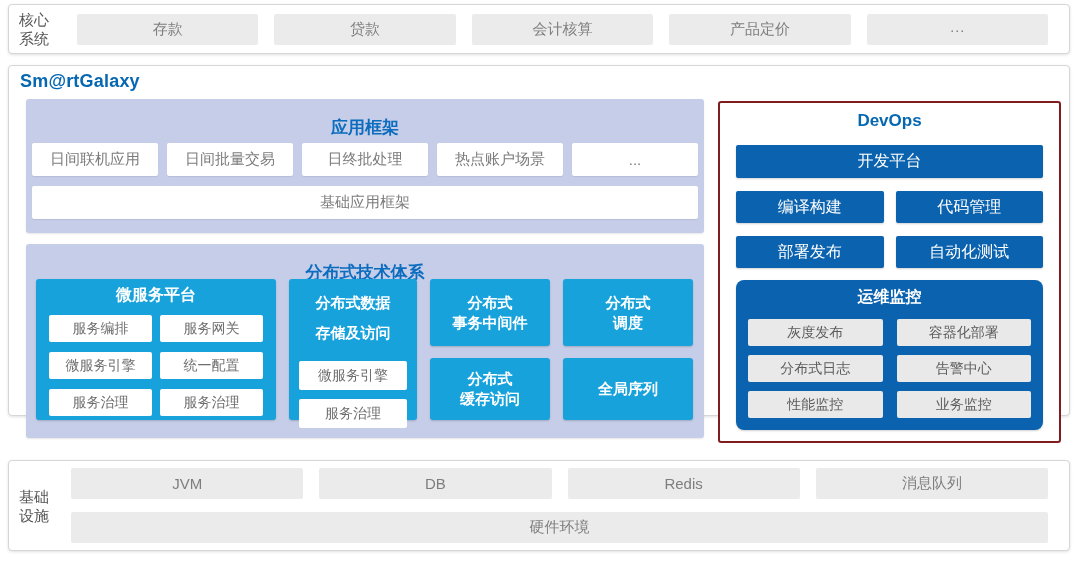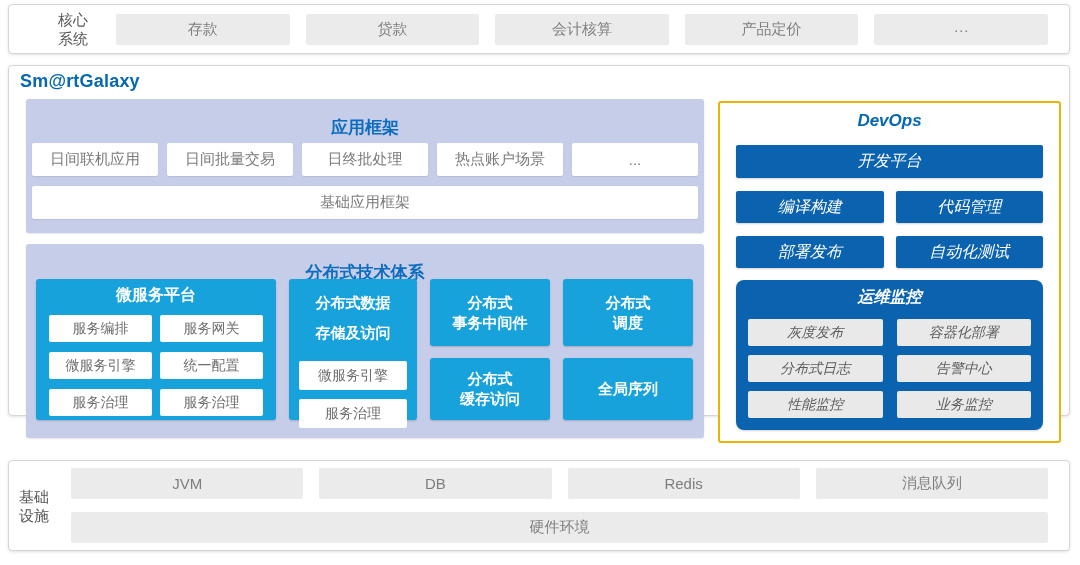--- a/index.html
+++ b/index.html
@@ -9,21 +9,21 @@
     width:1080px; height:565px; position:relative; overflow:hidden;
   }
   .stage { position:relative; width:1080px; height:565px; background:#fff; }
 
   
   .panel {
     position:absolute; background:#fff;
     border:1px solid #d6d6d6; border-radius:4px;
     box-shadow:0 1px 3px rgba(0,0,0,.12);
   }
-  .panel-top    { left:8px; top:4px;   width:1062px; height:50px; display:flex; align-items:center;padding-left:39px; }
+  .panel-top    { left:8px; top:4px;   width:1062px; height:50px; display:flex; align-items:center; }
   .panel-main   { left:8px; top:65px;  width:1062px; height:351px; }
   .panel-bottom { left:8px; top:460px; width:1062px; height:91px; display:flex; align-items:center; }
 
   .side-label {
     width:34px; margin-left:10px; flex:none;
     font-size:15px; line-height:19px; color:#555;
     word-break:break-all; text-align:left;
   }
 
   .gray-row { flex:1; display:flex; gap:16px; margin-left:24px; margin-right:21px; }
@@ -100,21 +100,21 @@
     display:flex; align-items:center; justify-content:center;
     text-align:center; color:#fff; font-weight:bold;
     font-size:15px; line-height:20px; white-space:pre-line;
   }
   .cyan-box.b1 { height:67px; }
   .cyan-box.b2 { flex:1; }
 
   
   .devops {
     position:absolute; left:709px; top:35px; width:343px; height:342px;
-    background:#fff; border:2px solid #eab308; border-radius:3px;font-style:italic;
+    background:#fff; border:2px solid #7f1d1d; border-radius:3px;
   }
   .devops-title {
     text-align:center; font-size:17px; font-weight:bold; color:#0768b2;
     padding-top:8px; height:33px;
   }
   .blue-btn {
     background:#0b62ae; border-radius:2px; color:#fff;
     display:flex; align-items:center; justify-content:center;
     font-size:16px; box-shadow:0 1px 2px rgba(0,0,0,.18);
   }

